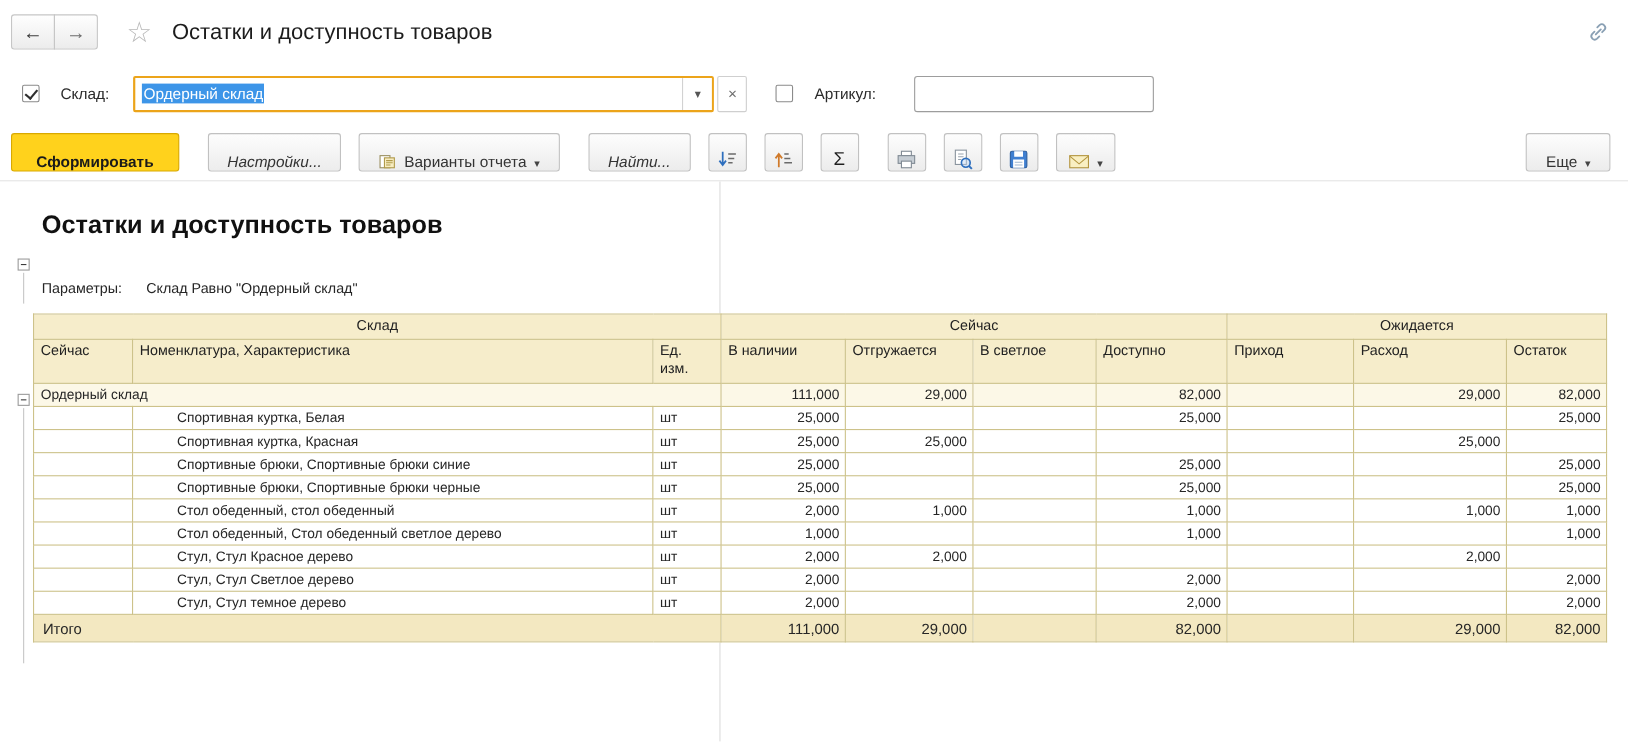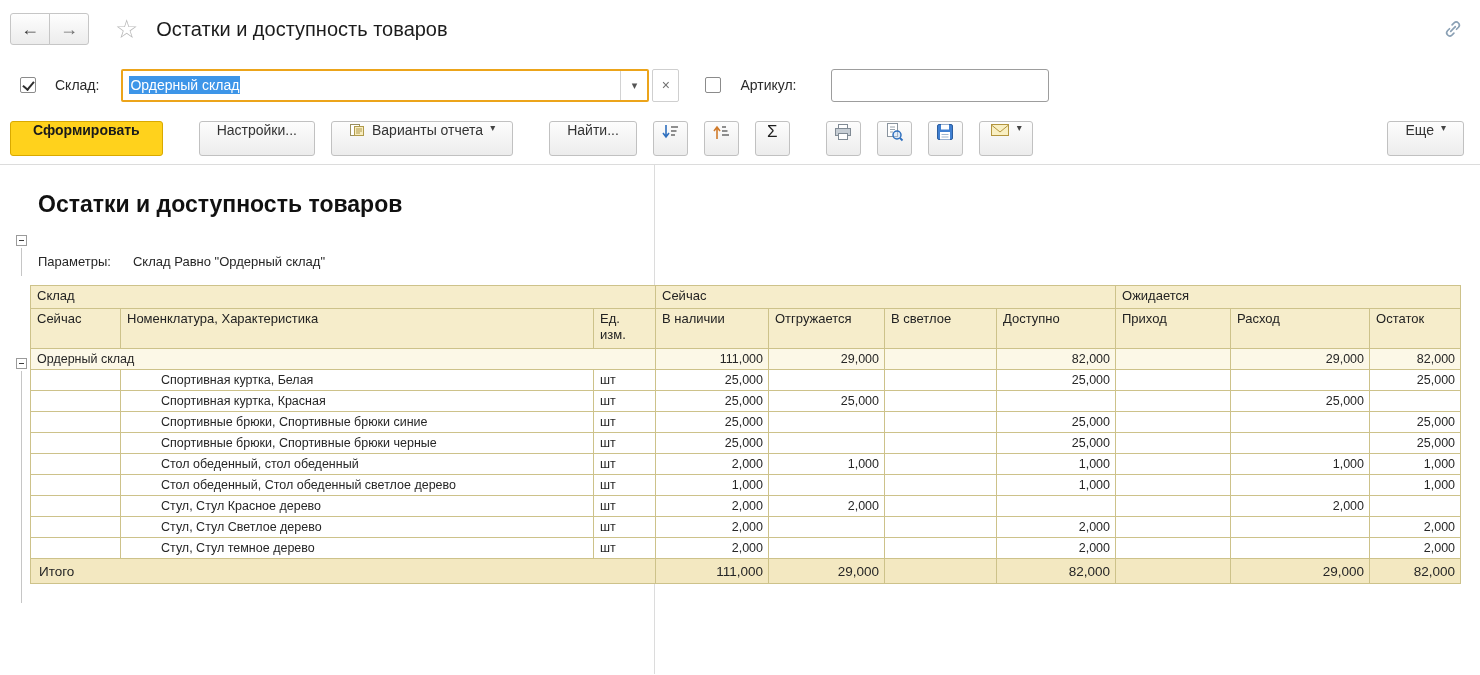--- a/index.html
+++ b/index.html
@@ -57,29 +57,29 @@
   .plain-input {
     margin-left:34px; width:218px; height:33px; border:1px solid #9d9d9d; border-radius:3px;
     background:#fff; font:14px "Liberation Sans", sans-serif; padding:0 6px;
   }
 
   
   .toolbar { display:flex; align-items:center; height:52px; padding:0 16px 0 10px; }
   .btn {
     height:35px; border:1px solid #c1c1c1; border-radius:3px;
     background:linear-gradient(#fdfdfd,#ececec);
-    display:flex; align-items:flex-start; justify-content:center; gap:7px;
+    display:flex; align-items:flex-end; justify-content:center; gap:7px;
     font-size:14px; color:#333; padding:0 17px; cursor:pointer; white-space:nowrap;
   }
   .btn.icon-btn { width:35px; padding:0; }
   .btn.primary {
     background:#ffd21c; border-color:#d9a900; font-weight:bold; color:#1a1a1a; padding:0 22px;
   }
   .caret { font-size:10px; color:#444; }
-  .sigma-glyph { font-size:17px; color:#1f1f1f; } .ml16 { margin-left:16px; } .ml26 { margin-left:36px; } .mlauto { margin-left:auto; }
+  .sigma-glyph { font-size:17px; color:#1f1f1f; } .ml16 { margin-left:16px; } .ml26 { margin-left:26px;font-style:italic; } .mlauto { margin-left:auto; }
 
   .chrome-sep { height:1px; background:#dcdcdc; }
 
   
   .report { position:relative; height:509px; background:#fff; }
   .report-vline { position:absolute; left:654px; top:0; bottom:0; width:1px; background:#dcdcdc; }
   .report-title { padding-top:26px; margin-left:38px; font-size:23px; font-weight:bold; color:#111; }
   .params-row { margin:36px 0 0 38px; font-size:13px; display:flex; }
   .params-value { margin-left:22px; }
 
@@ -94,21 +94,21 @@
   }
   .grid th, .grid td {
     border:1px solid #cdc28a; overflow:hidden; white-space:nowrap;
     font-weight:normal;
   }
   .grid thead th {
     background:#f6edcb; text-align:left; vertical-align:top;
     font-size:13px; color:#222; padding:2px 6px;
   }
   .grid thead th.wrap { white-space:normal; line-height:1.25; }
-  tr.h1 th { height:23px; }
+  tr.h1 th { height:23px;text-align:center; }
   tr.h2 th { height:40px; }
   .grid td { height:21px; font-size:12.5px; padding:1px 6px; vertical-align:middle; }
   .num-cell { text-align:right; padding-right:5px !important; }
   .group-row td { background:#fcf8e7; }
   .group-name { font-size:13px; }
   .item-name { padding-left:40px !important;margin-top:32px; }
   .unit-cell { font-size:12px; }
   .total-row td { background:#f3e8c1; height:25px; font-size:13.5px; }
   .total-name { padding-left:8px !important; }
 </style>

